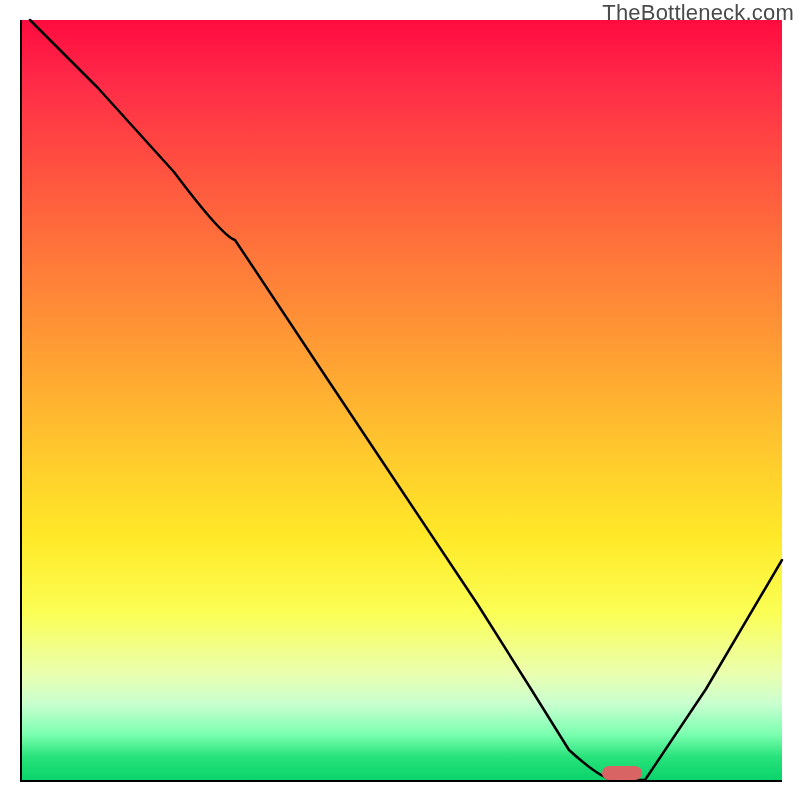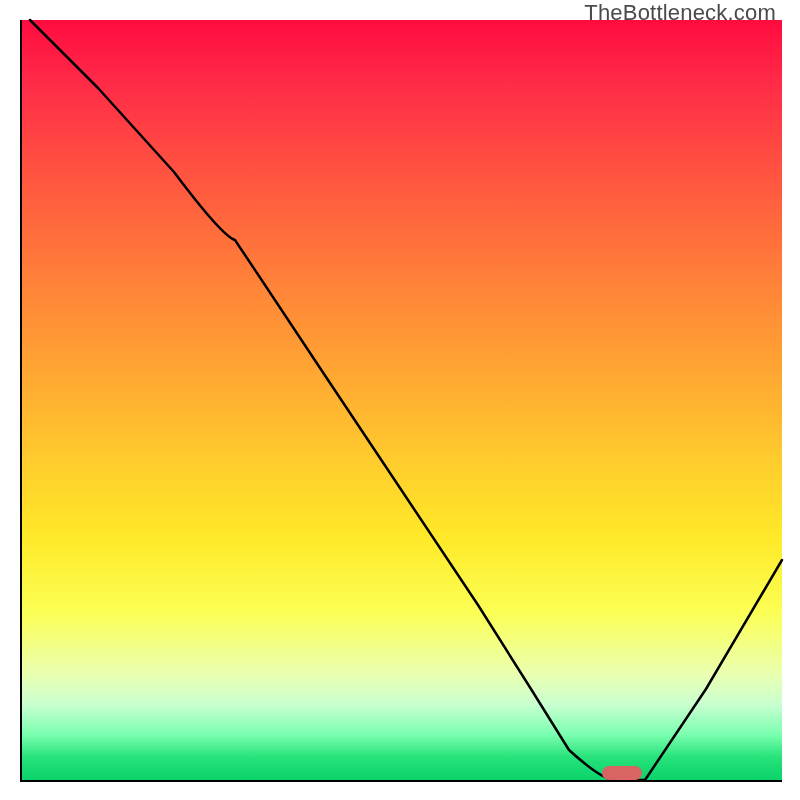--- a/index.html
+++ b/index.html
@@ -39,21 +39,21 @@
       #27e27a 97%,
       #0bd36b 100%
     );
     border-left: 2px solid #000000;
     border-bottom: 2px solid #000000;
     box-sizing: content-box;
   }
   .watermark {
     position: absolute;
     top: 0px;
-    right: 24px;
+    right: 6px;
     font-size: 22px;
     color: #4a4a4a;
     letter-spacing: 0.2px;
     font-weight: 500;
   }
   svg.curve {
     position: absolute;
     left: 0;
     top: 0;
     width: 760px;

